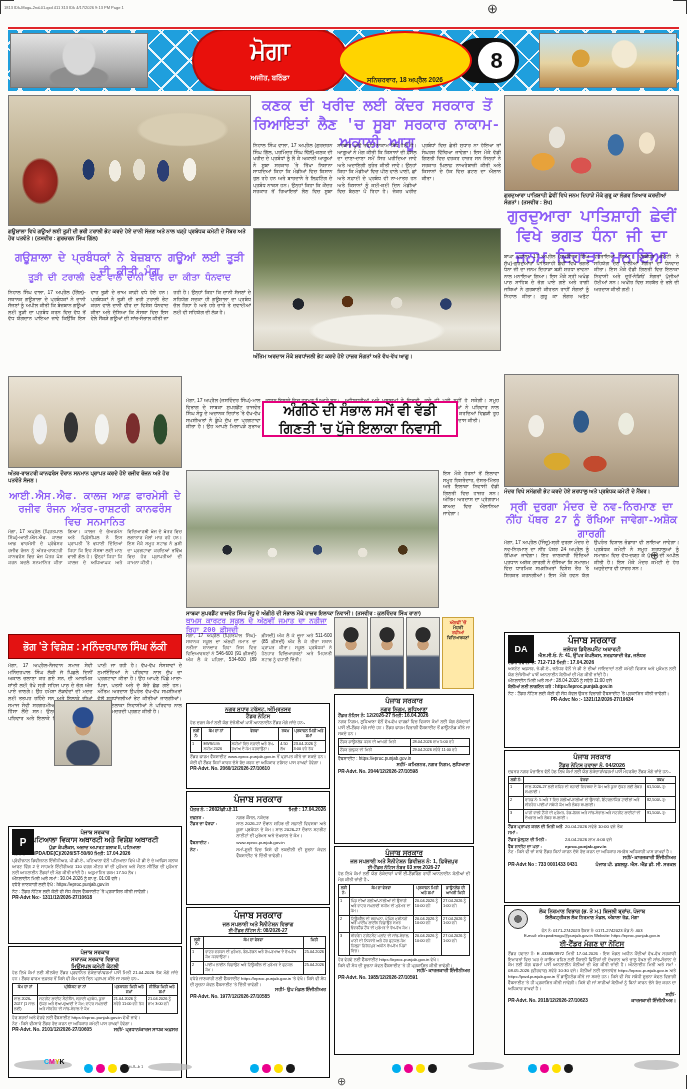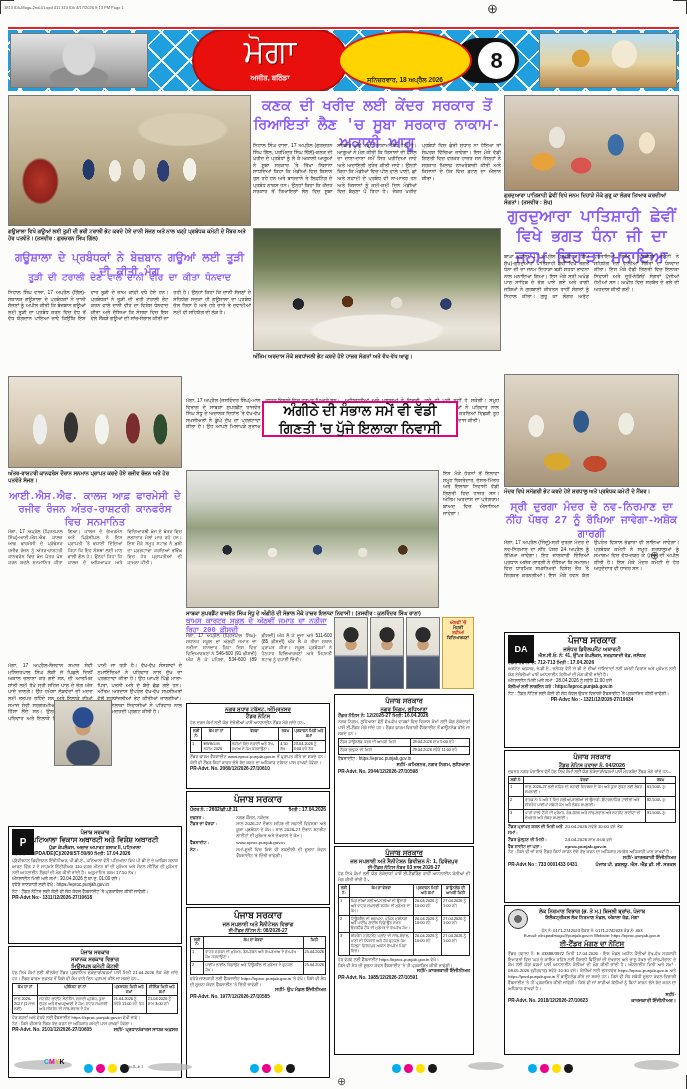--- a/index.html
+++ b/index.html
@@ -132,21 +132,21 @@
 
   <div class="abs rule-red" style="left:8px;top:27px;width:671px;height:2px"></div>
   <div class="abs masthead" style="left:8px;top:30px;width:671px;height:61px">
     <div class="diamonds"></div>
     <div class="abs photo ph-temple-gray" style="left:2px;top:3px;width:138px;height:55px"></div>
     <div class="abs photo ph-gurdwara-color" style="left:531px;top:3px;width:138px;height:55px"></div>
     <div class="abs mh-black" style="left:447px;top:8px;width:64px;height:45px"></div>
     <div class="abs mh-red" style="left:186px;top:1px;width:152px;height:59px"></div>
     <div class="abs mh-yellow" style="left:330px;top:1px;width:134px;height:59px"></div>
     <div class="abs" style="left:190px;top:4px;width:144px;height:34px;display:flex;align-items:center;justify-content:center;
-         font-weight:400;font-size:32px;color:#fff;text-shadow:1px 1px 0 #7a0300">ਮੋਗਾ</div>
+         font-weight:700;font-size:24px;color:#fff;text-shadow:1px 1px 0 #7a0300">ਮੋਗਾ</div>
     <div class="abs" style="left:190px;top:44px;width:144px;height:12px;text-align:center;font-weight:700;font-size:7px;color:#fff">ਅਜੀਤ, ਬਠਿੰਡਾ</div>
     <div class="abs" style="left:332px;top:46px;width:130px;height:10px;text-align:center;font-weight:700;font-size:6.5px;color:#1c1c1c">ਸਨਿਚਰਵਾਰ, 18 ਅਪ੍ਰੈਲ 2026</div>
     <div class="abs mh-circle" style="left:468px;top:10px;width:41px;height:41px">8</div>
   </div>
 
   <div class="abs photo ph-tractor" style="left:8px;top:95px;width:243px;height:131px"></div>
   <div class="abs cap" style="left:8px;top:228px;width:243px;height:19px">ਗਊਸ਼ਾਲਾ ਵਿਖੇ ਗਊਆਂ ਲਈ ਤੂੜੀ ਦੀ ਭਰੀ ਟਰਾਲੀ ਭੇਟ ਕਰਦੇ ਹੋਏ ਦਾਨੀ ਸੱਜਣ ਅਤੇ ਨਾਲ ਖੜ੍ਹੇ ਪ੍ਰਬੰਧਕ ਕਮੇਟੀ ਦੇ ਮੈਂਬਰ ਅਤੇ ਹੋਰ ਪਤਵੰਤੇ। (ਤਸਵੀਰ : ਗੁਰਚਰਨ ਸਿੰਘ ਗਿੱਲ)</div>
 
   <div class="abs hl" style="left:253px;top:97px;width:248px;height:42px;font-size:14.5px">ਕਣਕ ਦੀ ਖਰੀਦ ਲਈ ਕੇਂਦਰ ਸਰਕਾਰ ਤੋਂ ਰਿਆਇਤਾਂ ਲੈਣ 'ਚ ਸੂਬਾ ਸਰਕਾਰ ਨਾਕਾਮ-ਅਕਾਲੀ ਆਗੂ</div>
   <div class="abs body-txt cols3" style="left:253px;top:142px;width:248px;height:84px">ਨਿਹਾਲ ਸਿੰਘ ਵਾਲਾ, 17 ਅਪ੍ਰੈਲ (ਗੁਰਚਰਨ ਸਿੰਘ ਗਿੱਲ, ਪਰਮਿੰਦਰ ਸਿੰਘ ਢਿੱਲੋਂ)-ਕਣਕ ਦੀ ਖਰੀਦ ਦੇ ਪ੍ਰਬੰਧਾਂ ਨੂੰ ਲੈ ਕੇ ਅਕਾਲੀ ਆਗੂਆਂ ਨੇ ਸੂਬਾ ਸਰਕਾਰ 'ਤੇ ਤਿੱਖਾ ਨਿਸ਼ਾਨਾ ਸਾਧਦਿਆਂ ਕਿਹਾ ਕਿ ਮੰਡੀਆਂ ਵਿਚ ਕਿਸਾਨ ਰੁਲ ਰਹੇ ਹਨ ਅਤੇ ਬਾਰਦਾਨੇ ਤੇ ਲਿਫ਼ਟਿੰਗ ਦੇ ਪ੍ਰਬੰਧ ਨਾਕਸ ਹਨ। ਉਨ੍ਹਾਂ ਕਿਹਾ ਕਿ ਕੇਂਦਰ ਸਰਕਾਰ ਤੋਂ ਰਿਆਇਤਾਂ ਲੈਣ ਵਿਚ ਸੂਬਾ ਸਰਕਾਰ ਪੂਰੀ ਤਰ੍ਹਾਂ ਨਾਕਾਮ ਸਿੱਧ ਹੋਈ ਹੈ। ਆਗੂਆਂ ਨੇ ਮੰਗ ਕੀਤੀ ਕਿ ਕਿਸਾਨਾਂ ਦੀ ਫ਼ਸਲ ਦਾ ਦਾਣਾ-ਦਾਣਾ ਸਮੇਂ ਸਿਰ ਖਰੀਦਿਆ ਜਾਵੇ ਅਤੇ ਅਦਾਇਗੀ ਤੁਰੰਤ ਕੀਤੀ ਜਾਵੇ। ਉਨ੍ਹਾਂ ਕਿਹਾ ਕਿ ਮੰਡੀਆਂ ਵਿਚ ਪੀਣ ਵਾਲੇ ਪਾਣੀ, ਛਾਂ ਅਤੇ ਸਫ਼ਾਈ ਦੇ ਪ੍ਰਬੰਧ ਵੀ ਨਾ-ਮਾਤਰ ਹਨ ਅਤੇ ਕਿਸਾਨਾਂ ਨੂੰ ਕਈ-ਕਈ ਦਿਨ ਮੰਡੀਆਂ ਵਿਚ ਬੈਠਣਾ ਪੈ ਰਿਹਾ ਹੈ। ਜੇਕਰ ਖਰੀਦ ਪ੍ਰਬੰਧਾਂ ਵਿਚ ਛੇਤੀ ਸੁਧਾਰ ਨਾ ਹੋਇਆ ਤਾਂ ਸੰਘਰਸ਼ ਵਿੱਢਿਆ ਜਾਵੇਗਾ। ਇਸ ਮੌਕੇ ਵੱਡੀ ਗਿਣਤੀ ਵਿਚ ਵਰਕਰ ਹਾਜ਼ਰ ਸਨ ਜਿਨ੍ਹਾਂ ਨੇ ਸਰਕਾਰ ਖ਼ਿਲਾਫ਼ ਨਾਅਰੇਬਾਜ਼ੀ ਕੀਤੀ ਅਤੇ ਕਿਸਾਨਾਂ ਦੇ ਹੱਕ ਵਿਚ ਡਟਣ ਦਾ ਐਲਾਨ ਕੀਤਾ।</div>
@@ -171,20 +171,21 @@
   <div class="abs photo ph-cert" style="left:8px;top:376px;width:174px;height:92px"></div>
   <div class="abs cap" style="left:8px;top:470px;width:174px;height:19px">ਅੰਤਰ-ਰਾਸ਼ਟਰੀ ਕਾਨਫਰੰਸ ਦੌਰਾਨ ਸਨਮਾਨ ਪ੍ਰਾਪਤ ਕਰਦੇ ਹੋਏ ਰਜੀਵ ਰੰਜਨ ਅਤੇ ਹੋਰ ਪਤਵੰਤੇ ਸੱਜਣ।</div>
   <div class="abs hl" style="left:8px;top:491px;width:174px;height:36px;font-size:10px">ਆਈ.ਐਸ.ਐਫ. ਕਾਲਜ ਆਫ਼ ਫਾਰਮੇਸੀ ਦੇ ਰਜੀਵ ਰੰਜਨ ਅੰਤਰ-ਰਾਸ਼ਟਰੀ ਕਾਨਫਰੰਸ ਵਿਚ ਸਨਮਾਨਿਤ</div>
   <div class="abs body-txt cols3" style="left:8px;top:529px;width:174px;height:101px;font-size:4.7px">ਮੋਗਾ, 17 ਅਪ੍ਰੈਲ (ਪ੍ਰਿਤਪਾਲ ਸਿੰਘ)-ਆਈ.ਐਸ.ਐਫ. ਕਾਲਜ ਆਫ਼ ਫਾਰਮੇਸੀ ਦੇ ਪ੍ਰੋਫੈਸਰ ਰਜੀਵ ਰੰਜਨ ਨੂੰ ਅੰਤਰ-ਰਾਸ਼ਟਰੀ ਕਾਨਫਰੰਸ ਵਿਚ ਖੋਜ ਪੱਤਰ ਪੇਸ਼ ਕਰਨ ਬਦਲੇ ਸਨਮਾਨਿਤ ਕੀਤਾ ਗਿਆ। ਕਾਲਜ ਦੇ ਚੇਅਰਮੈਨ ਅਤੇ ਪ੍ਰਿੰਸੀਪਲ ਨੇ ਇਸ ਪ੍ਰਾਪਤੀ 'ਤੇ ਵਧਾਈ ਦਿੰਦਿਆਂ ਕਿਹਾ ਕਿ ਇਹ ਸੰਸਥਾ ਲਈ ਮਾਣ ਵਾਲੀ ਗੱਲ ਹੈ। ਉਨ੍ਹਾਂ ਕਿਹਾ ਕਿ ਕਾਲਜ ਦੇ ਅਧਿਆਪਕ ਅਤੇ ਵਿਦਿਆਰਥੀ ਖੋਜ ਦੇ ਖੇਤਰ ਵਿਚ ਲਗਾਤਾਰ ਮੱਲਾਂ ਮਾਰ ਰਹੇ ਹਨ। ਇਸ ਮੌਕੇ ਸਮੂਹ ਸਟਾਫ਼ ਨੇ ਖ਼ੁਸ਼ੀ ਦਾ ਪ੍ਰਗਟਾਵਾ ਕਰਦਿਆਂ ਭਵਿੱਖ ਵਿਚ ਹੋਰ ਪ੍ਰਾਪਤੀਆਂ ਦੀ ਕਾਮਨਾ ਕੀਤੀ।</div>
 
   <div class="abs photo ph-boxes" style="left:504px;top:374px;width:175px;height:113px"></div>
   <div class="abs cap" style="left:504px;top:488px;width:175px;height:12px">ਮੰਦਰ ਵਿਖੇ ਸਮੱਗਰੀ ਭੇਟ ਕਰਦੇ ਹੋਏ ਸ਼ਰਧਾਲੂ ਅਤੇ ਪ੍ਰਬੰਧਕ ਕਮੇਟੀ ਦੇ ਮੈਂਬਰ।</div>
   <div class="abs hl" style="left:504px;top:501px;width:175px;height:35px;font-size:10.5px">ਸ੍ਰੀ ਦੁਰਗਾ ਮੰਦਰ ਦੇ ਨਵ-ਨਿਰਮਾਣ ਦਾ ਨੀਂਹ ਪੱਥਰ 27 ਨੂੰ ਰੱਖਿਆ ਜਾਵੇਗਾ-ਅਸ਼ੋਕ ਗਾਰਗੀ</div>
   <div class="abs body-txt cols2" style="left:504px;top:539px;width:175px;height:90px">ਮੋਗਾ, 17 ਅਪ੍ਰੈਲ (ਜਿੰਦੂ)-ਸ੍ਰੀ ਦੁਰਗਾ ਮੰਦਰ ਦੇ ਨਵ-ਨਿਰਮਾਣ ਦਾ ਨੀਂਹ ਪੱਥਰ 24 ਅਪ੍ਰੈਲ ਨੂੰ ਰੱਖਿਆ ਜਾਵੇਗਾ। ਇਹ ਜਾਣਕਾਰੀ ਦਿੰਦਿਆਂ ਪ੍ਰਧਾਨ ਅਸ਼ੋਕ ਗਾਰਗੀ ਨੇ ਦੱਸਿਆ ਕਿ ਸਮਾਗਮ ਵਿਚ ਧਾਰਮਿਕ ਸਖ਼ਸ਼ੀਅਤਾਂ ਵਿਸ਼ੇਸ਼ ਤੌਰ 'ਤੇ ਸ਼ਿਰਕਤ ਕਰਨਗੀਆਂ। ਇਸ ਮੌਕੇ ਹਵਨ ਯੱਗ ਉਪਰੰਤ ਵਿਸ਼ਾਲ ਭੰਡਾਰਾ ਵੀ ਲਾਇਆ ਜਾਵੇਗਾ। ਪ੍ਰਬੰਧਕ ਕਮੇਟੀ ਨੇ ਸਮੂਹ ਸ਼ਰਧਾਲੂਆਂ ਨੂੰ ਸਮਾਗਮ ਵਿਚ ਵੱਧ-ਚੜ੍ਹ ਕੇ ਪੁੱਜਣ ਦੀ ਅਪੀਲ ਕੀਤੀ ਹੈ। ਇਸ ਮੌਕੇ ਮੰਦਰ ਕਮੇਟੀ ਦੇ ਹੋਰ ਅਹੁਦੇਦਾਰ ਵੀ ਹਾਜ਼ਰ ਸਨ।</div>
 
+  <div class="abs banner-red" style="left:8px;top:634px;width:174px;height:25px;font-size:10px">ਭੋਗ 'ਤੇ ਵਿਸ਼ੇਸ਼ : ਮਨਿੰਦਰਪਾਲ ਸਿੰਘ ਲੱਕੀ</div>
   <div class="abs body-txt cols2" style="left:8px;top:662px;width:174px;height:162px">ਮੋਗਾ, 17 ਅਪ੍ਰੈਲ-ਨੌਜਵਾਨ ਸਮਾਜ ਸੇਵੀ ਮਨਿੰਦਰਪਾਲ ਸਿੰਘ ਲੱਕੀ ਜੋ ਪਿਛਲੇ ਦਿਨੀਂ ਅਕਾਲ ਚਲਾਣਾ ਕਰ ਗਏ ਸਨ, ਦੀ ਆਤਮਿਕ ਸ਼ਾਂਤੀ ਲਈ ਰੱਖੇ ਸ੍ਰੀ ਸਹਿਜ ਪਾਠ ਦੇ ਭੋਗ ਅੱਜ ਪਾਏ ਜਾਣਗੇ। ਉਹ ਹਮੇਸ਼ਾ ਲੋੜਵੰਦਾਂ ਦੀ ਮਦਦ ਲਈ ਤਤਪਰ ਰਹਿੰਦੇ ਸਨ ਅਤੇ ਇਲਾਕੇ ਦੀਆਂ ਸਮਾਜ ਸੇਵੀ ਸਰਗਰਮੀਆਂ ਵਿਚ ਵੱਧ-ਚੜ੍ਹ ਕੇ ਹਿੱਸਾ ਲੈਂਦੇ ਸਨ। ਉਨ੍ਹਾਂ ਦੇ ਵਿਛੋੜੇ ਨਾਲ ਪਰਿਵਾਰ ਅਤੇ ਇਲਾਕੇ ਵਿਚ ਸੋਗ ਦੀ ਲਹਿਰ ਪਾਈ ਜਾ ਰਹੀ ਹੈ। ਵੱਖ-ਵੱਖ ਸੰਸਥਾਵਾਂ ਦੇ ਨੁਮਾਇੰਦਿਆਂ ਨੇ ਪਰਿਵਾਰ ਨਾਲ ਦੁੱਖ ਦਾ ਪ੍ਰਗਟਾਵਾ ਕੀਤਾ ਹੈ। ਉਹ ਆਪਣੇ ਪਿੱਛੇ ਮਾਤਾ-ਪਿਤਾ, ਪਤਨੀ ਅਤੇ ਦੋ ਬੱਚੇ ਛੱਡ ਗਏ ਹਨ। ਅੰਤਿਮ ਅਰਦਾਸ ਉਪਰੰਤ ਵੱਖ-ਵੱਖ ਸਖ਼ਸ਼ੀਅਤਾਂ ਵੱਲੋਂ ਸ਼ਰਧਾਂਜਲੀਆਂ ਭੇਟ ਕੀਤੀਆਂ ਜਾਣਗੀਆਂ। ਸਮੂਹ ਇਲਾਕਾ ਨਿਵਾਸੀਆਂ ਨੇ ਪਰਿਵਾਰ ਨਾਲ ਦਿਲੀ ਹਮਦਰਦੀ ਪ੍ਰਗਟ ਕੀਤੀ ਹੈ।</div>
   <div class="abs photo ph-portrait" style="left:54px;top:700px;width:58px;height:66px"></div>
 
   <div class="abs notice" style="left:8px;top:826px;width:174px;height:118px">
     <div style="position:relative">
       <div style="position:absolute;left:0;top:0;width:22px;height:26px;background:#111;color:#fff;font-weight:700;
                   display:flex;align-items:center;justify-content:center;font-size:10px">P</div>
       <div class="nt-c nt-t2">ਪੰਜਾਬ ਸਰਕਾਰ</div>
       <div class="nt-c nt-t1b">ਪਟਿਆਲਾ ਵਿਕਾਸ ਅਥਾਰਟੀ ਅਤੇ ਵਿਸ਼ੇਸ਼ ਅਥਾਰਟੀ</div>
       <div class="nt-c nt-ref">ਪੁੱਡਾ ਕੰਪਲੈਕਸ, ਅਜ਼ਾਦ ਅਪਾਰਟ ਬਲਾਕ II, ਪਟਿਆਲਾ</div>

